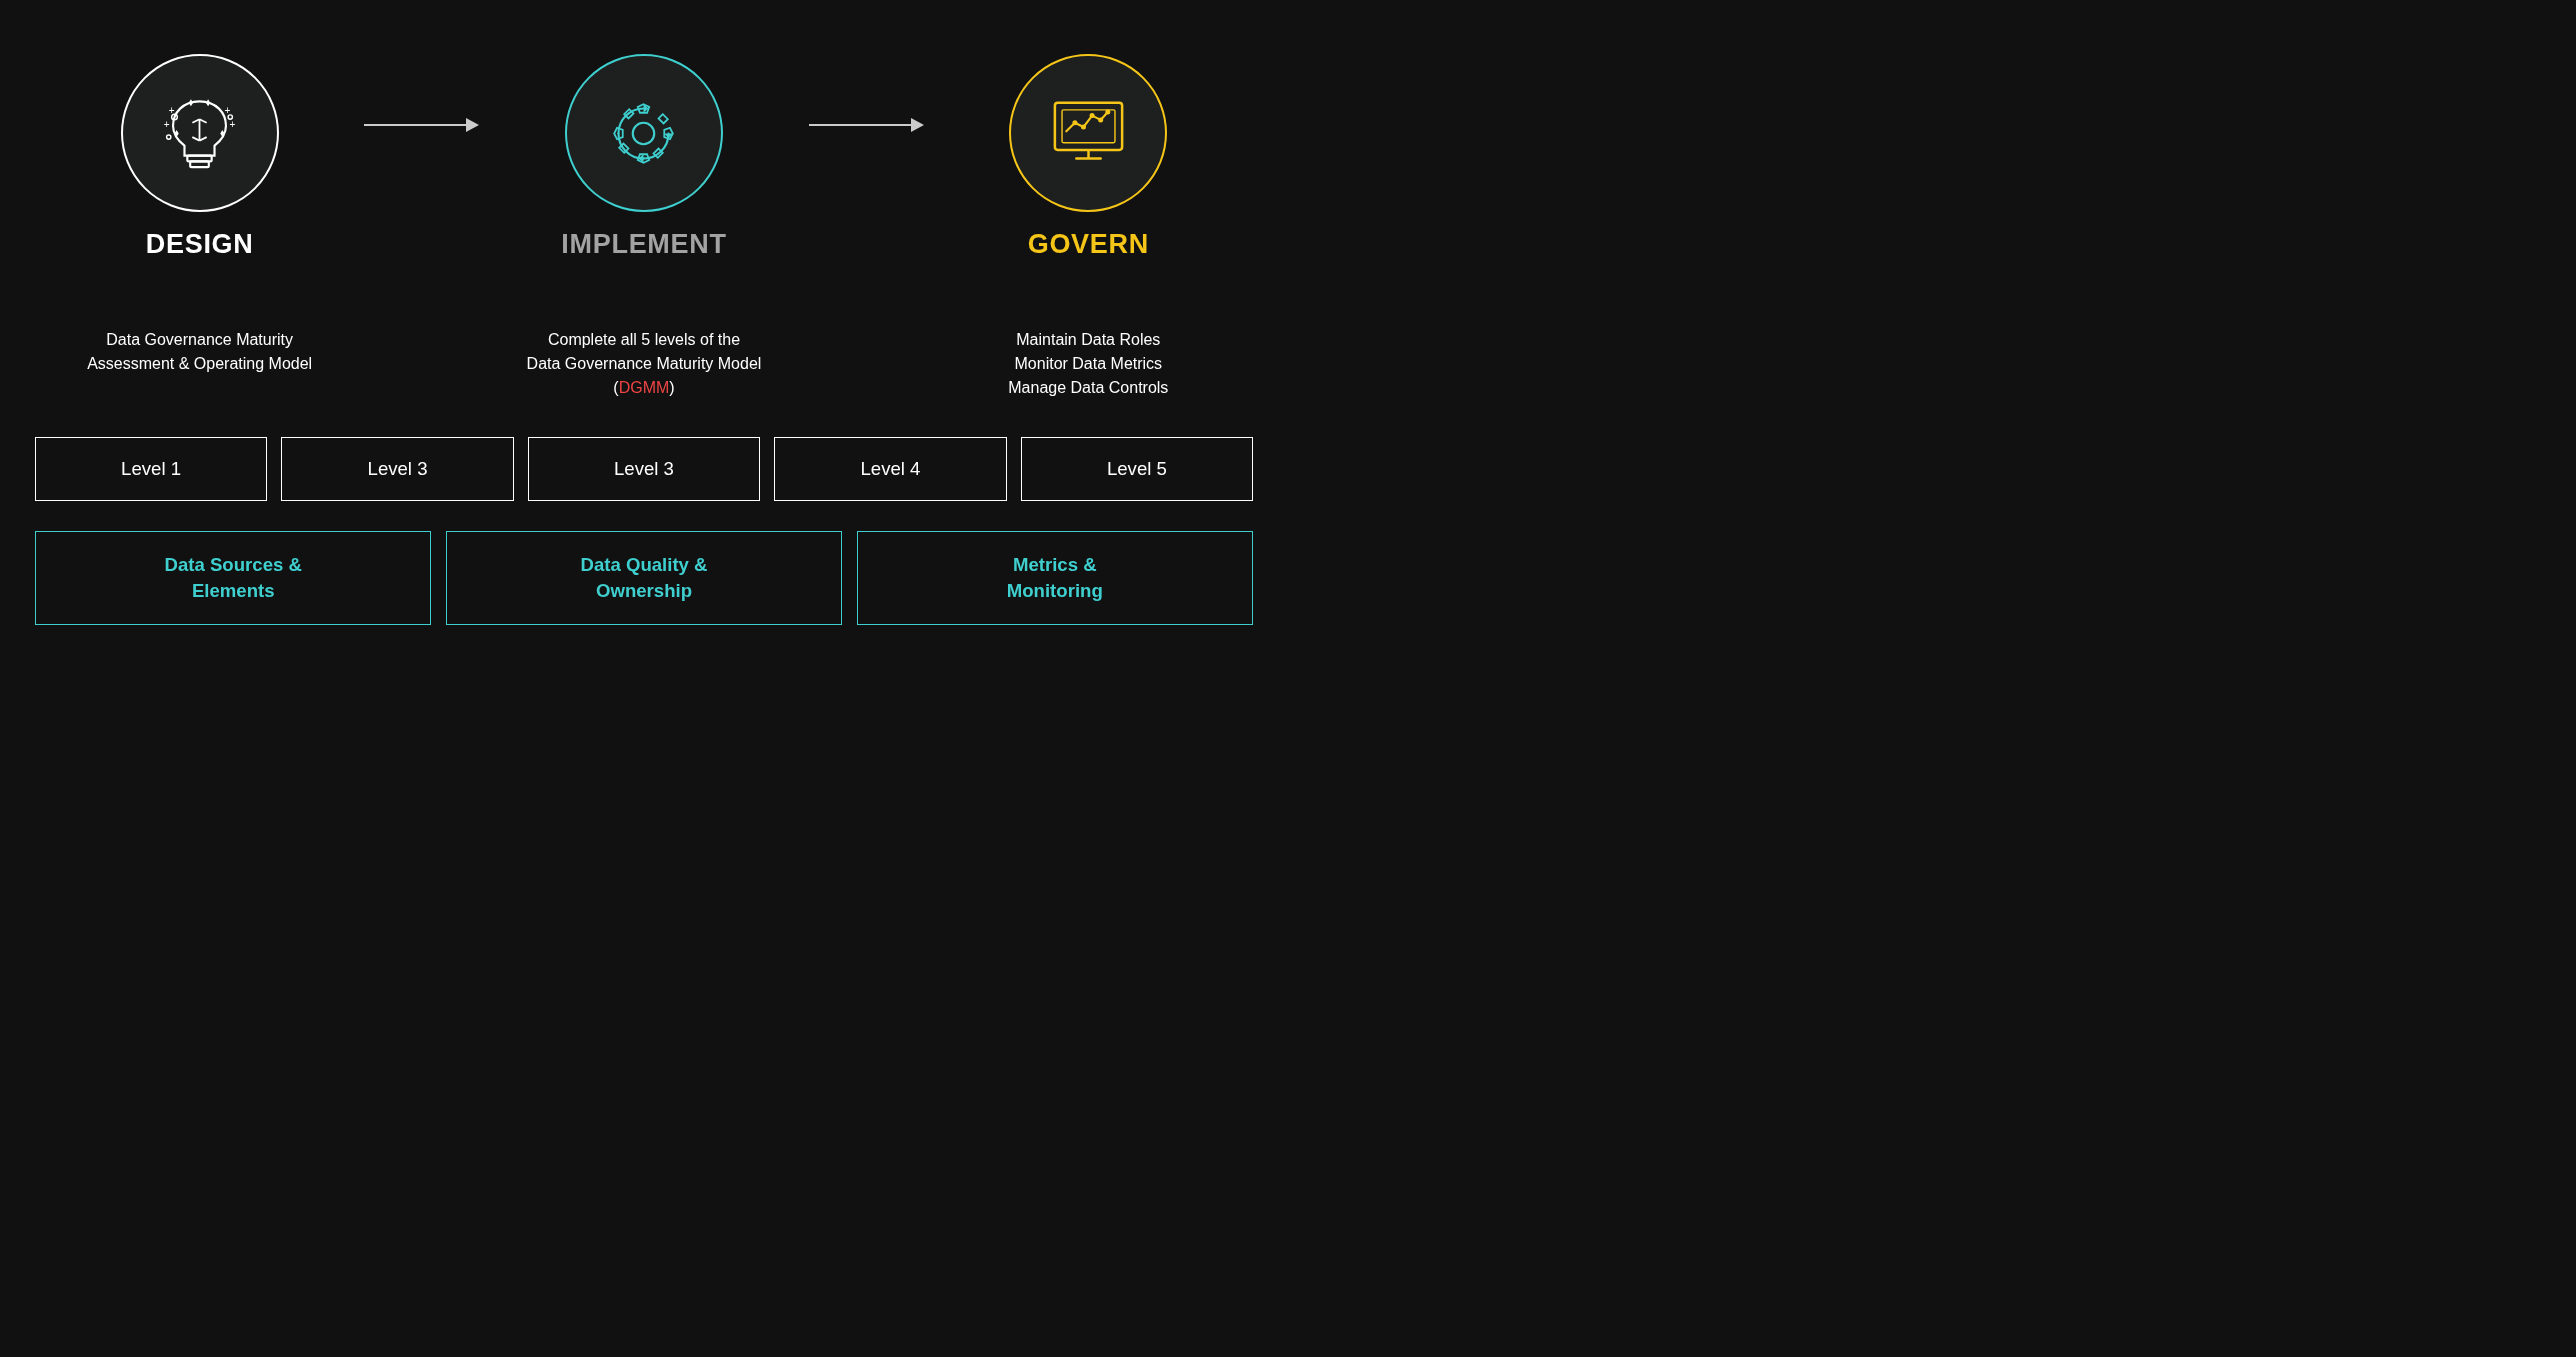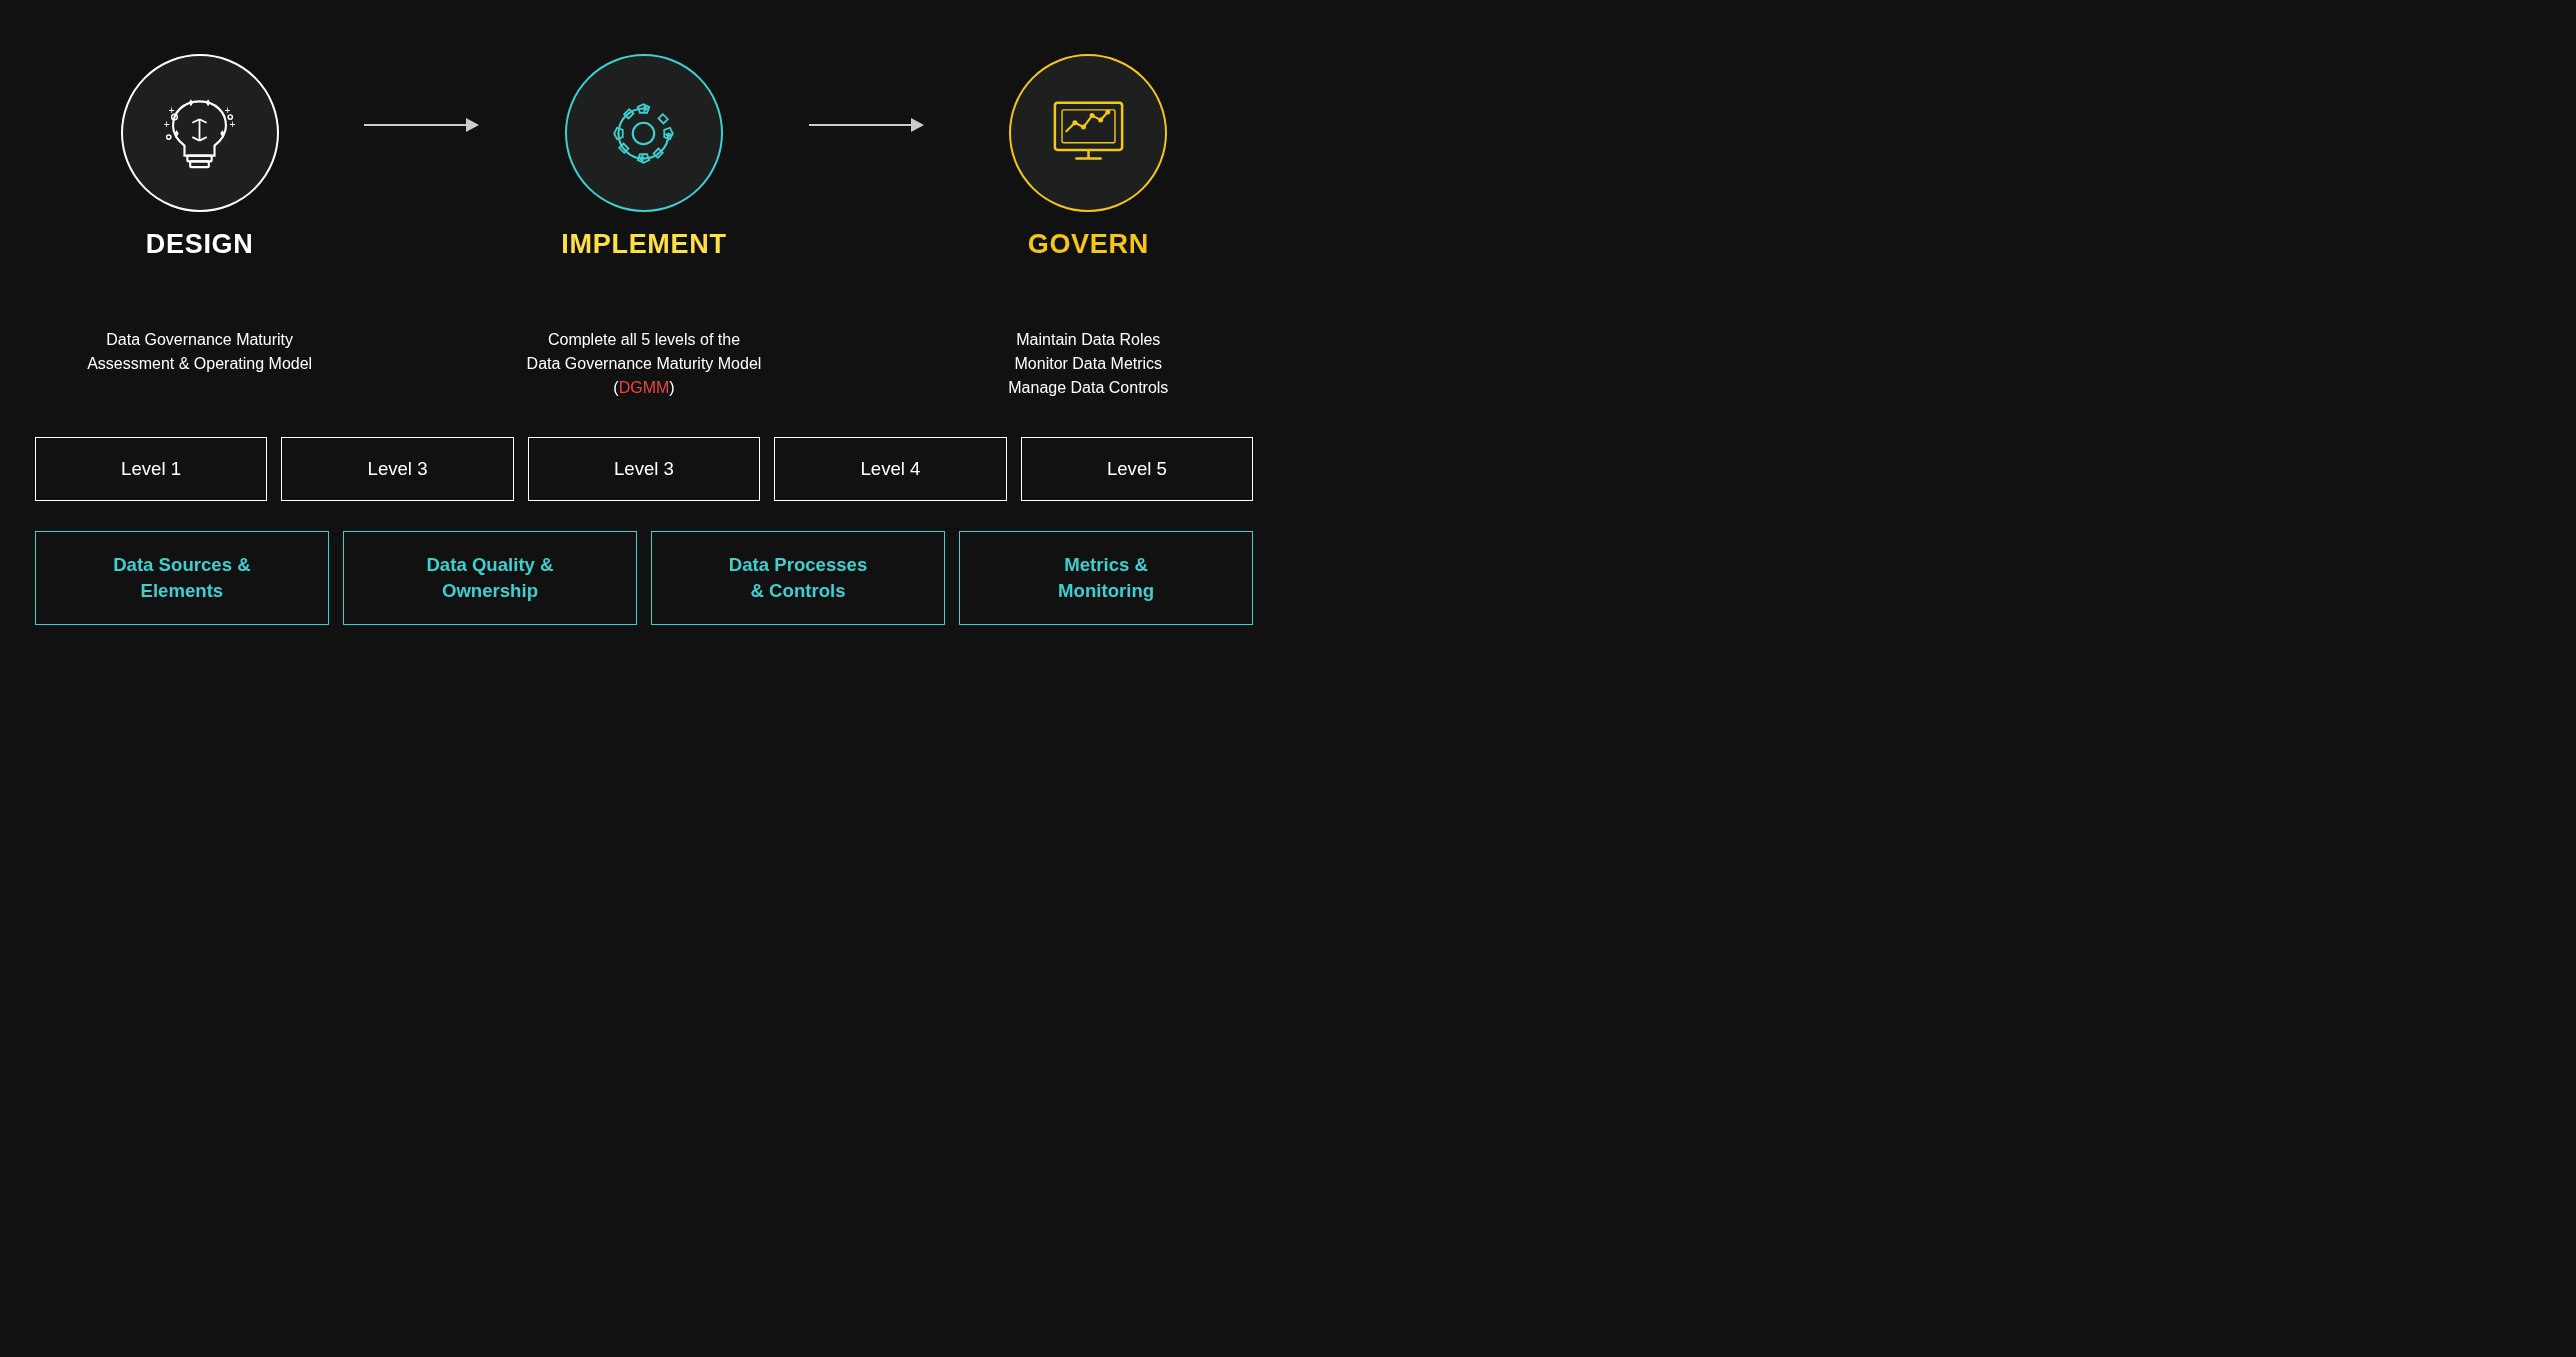--- a/index.html
+++ b/index.html
@@ -67,21 +67,21 @@
 
     .phase-title {
       font-size: 27px;
       font-weight: 900;
       letter-spacing: 0.7px;
       margin-bottom: 29px;
       text-transform: uppercase;
     }
 
     .phase-title.design { color: #ffffff; }
-    .phase-title.implement { color: #fde047; }
+    .phase-title.implement { color: #a3a3a3; }
     .phase-title.govern { color: #f5c518; text-align: center; }
 
     .phase-description {
       font-size: 16px;
       color: #ffffff;
       text-align: center;
       line-height: 1.5;
       max-width: 272px;
       margin-top: 39px;
     }
@@ -309,23 +309,20 @@
     </div>
 
     <div class="levels-row">
       <div class="category-box">
         <span class="category-box-label">Data Sources &amp;<br>Elements</span>
       </div>
       <div class="category-box">
         <span class="category-box-label">Data Quality &amp;<br>Ownership</span>
       </div>
       <div class="category-box">
-        <span class="category-box-label">Data Processes<br>&amp; Controls</span>
-      </div>
-      <div class="category-box">
         <span class="category-box-label">Metrics &amp;<br>Monitoring</span>
       </div>
     </div>
 
   </div>
 
 </div>
 
 
 </body></html>

